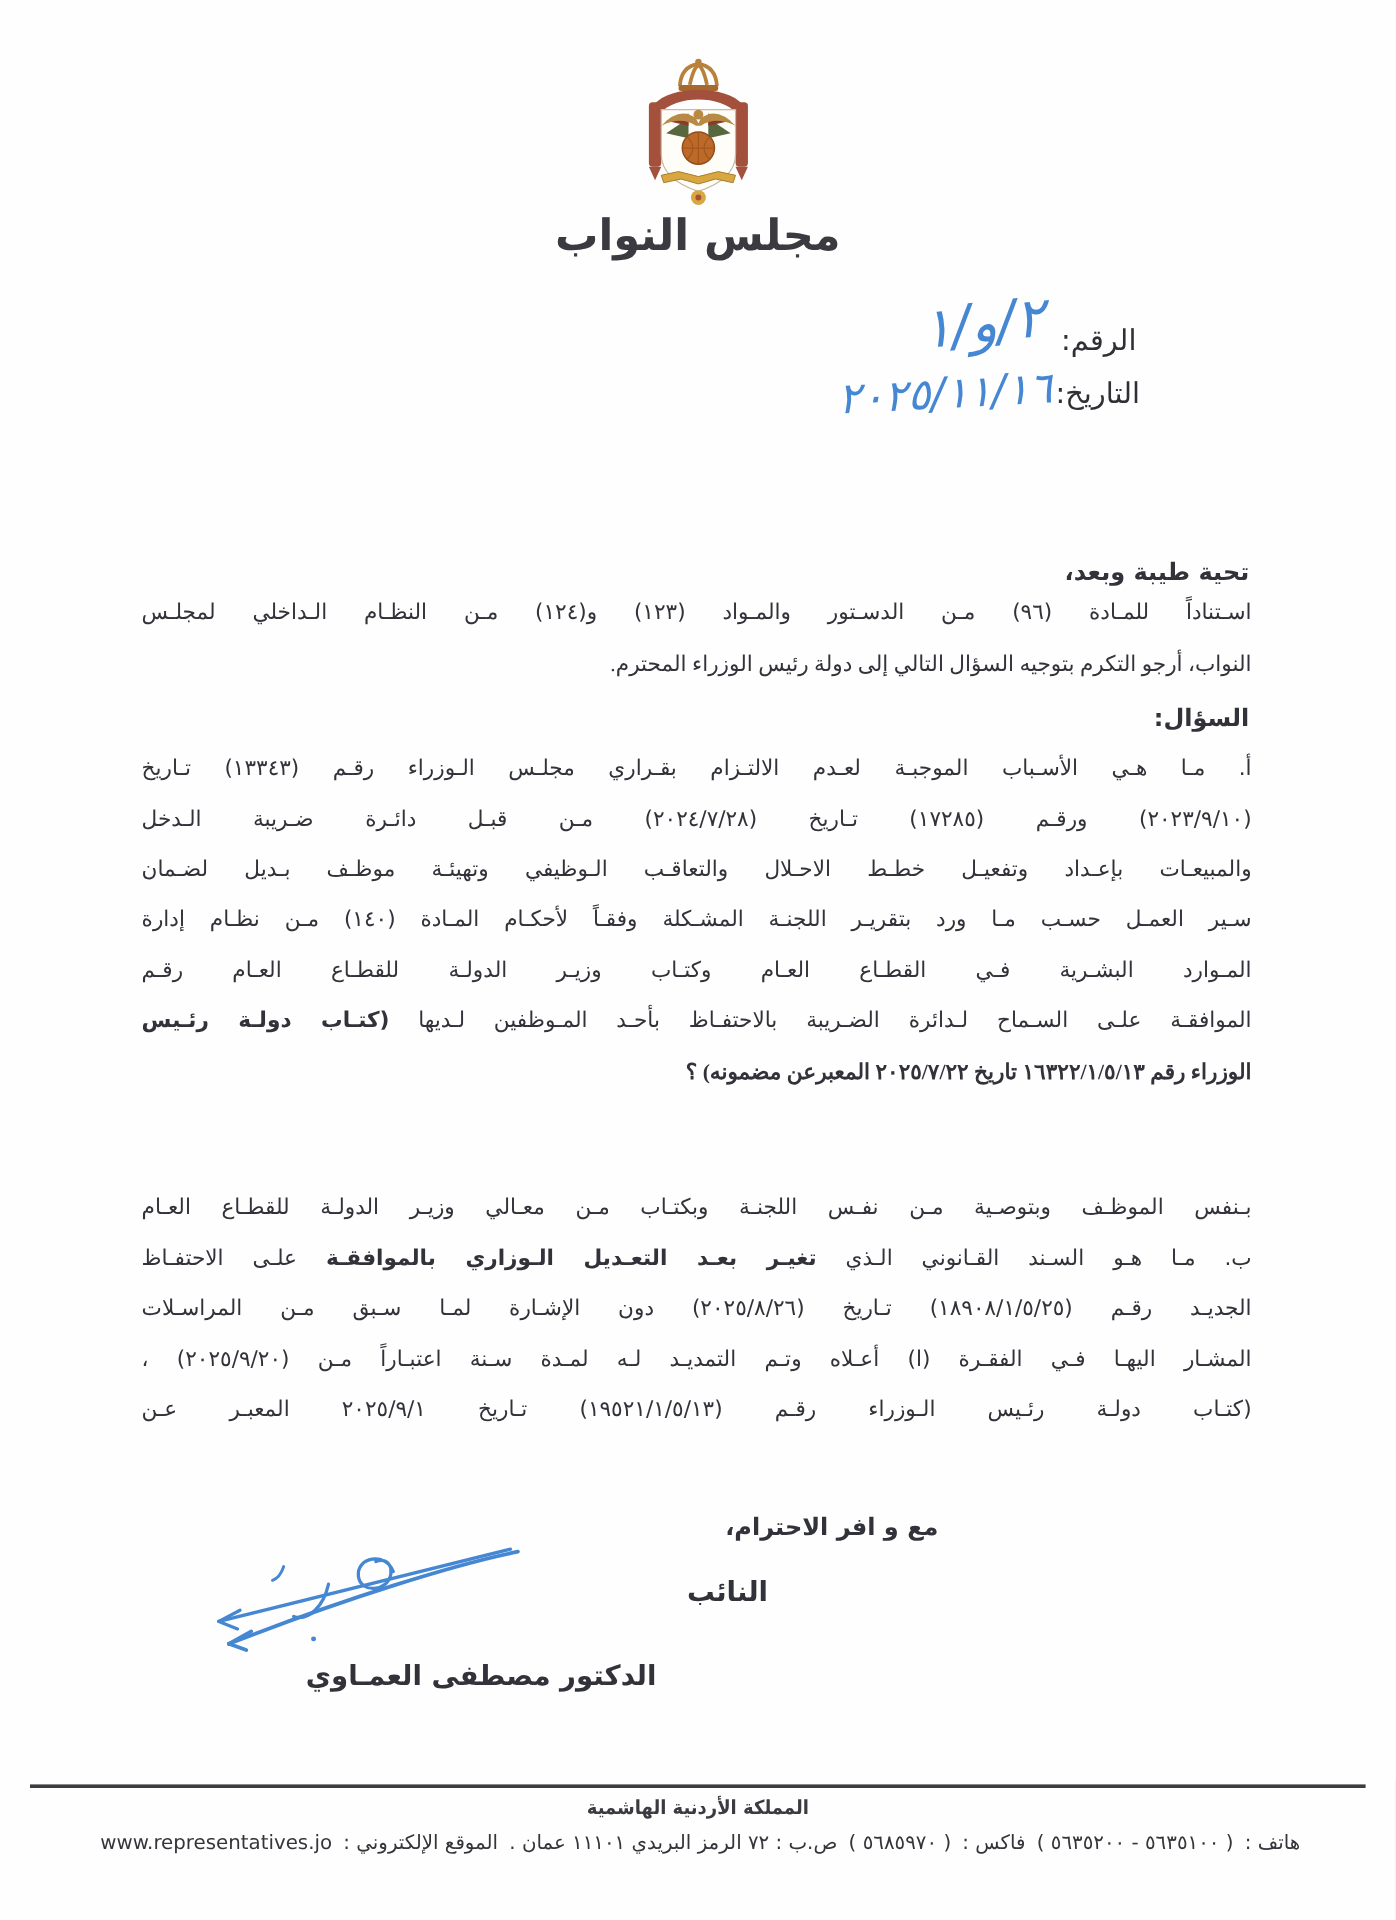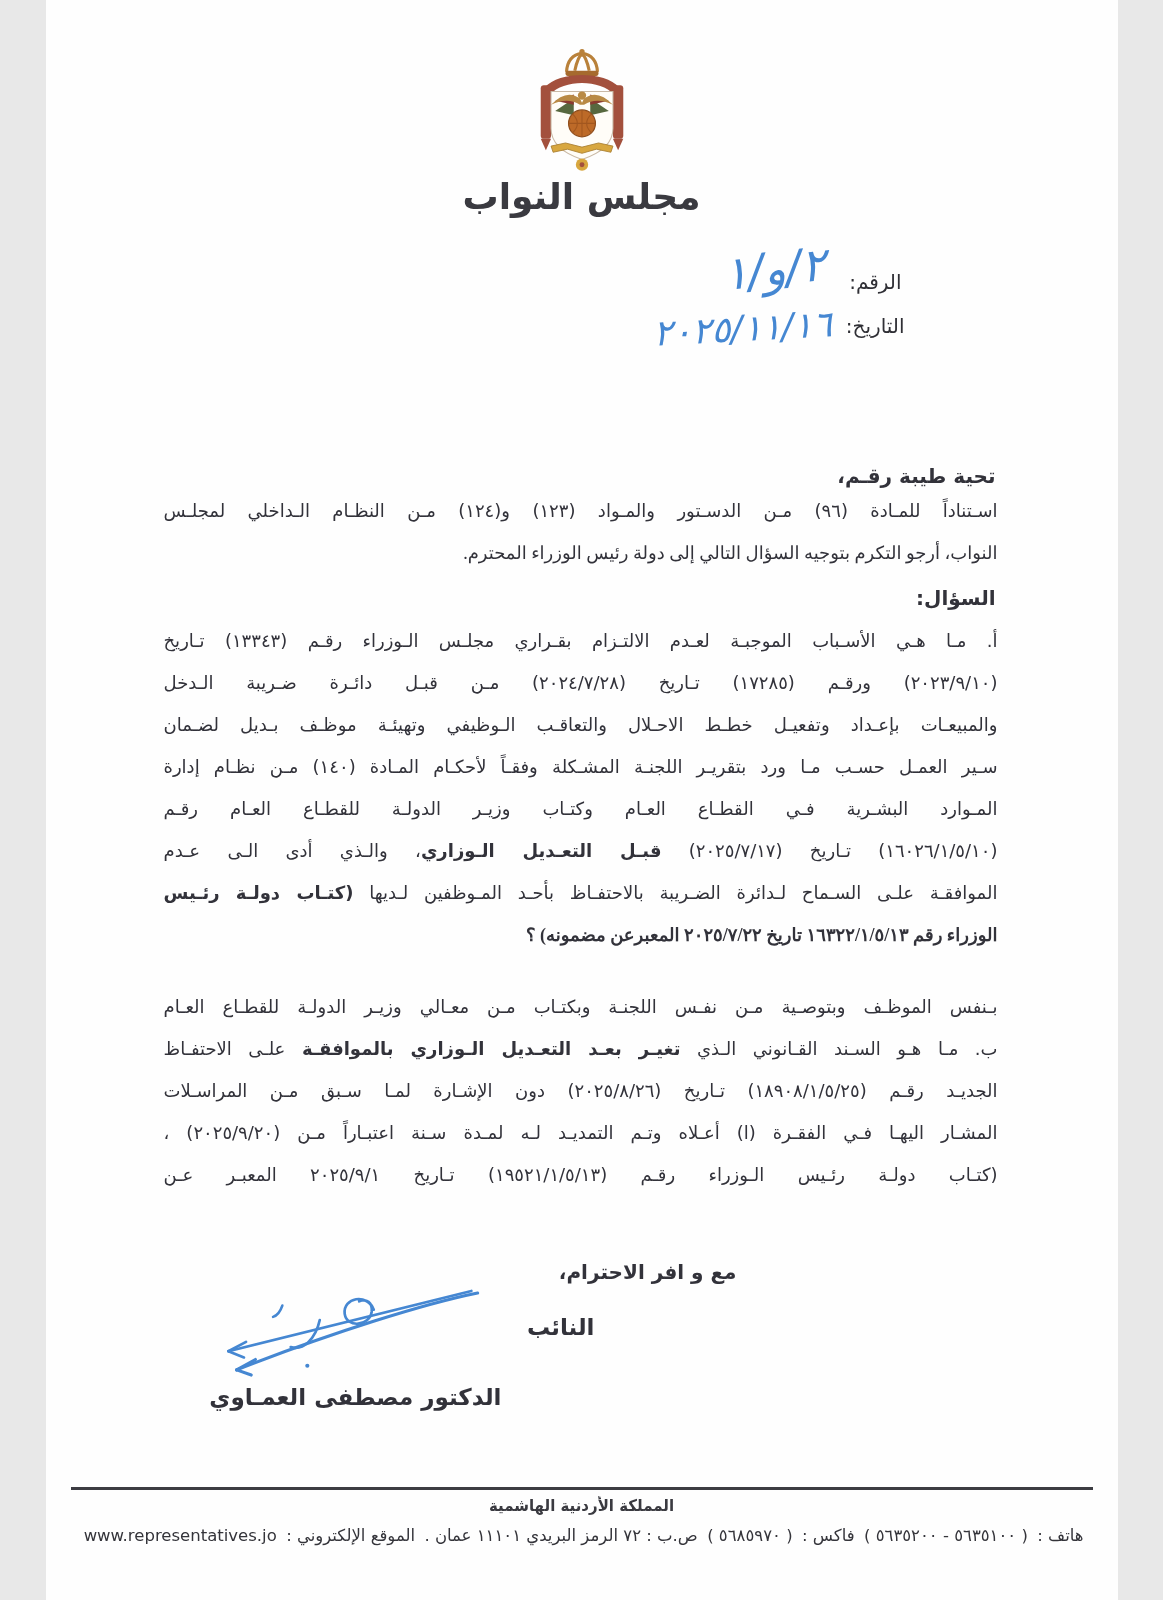--- a/index.html
+++ b/index.html
@@ -1,27 +1,27 @@
 <!DOCTYPE html>
 <html lang="ar" dir="rtl"><head>
 <meta charset="utf-8">
 <style>
   html,body{margin:0;padding:0;background:#e8e8e8;}
   .page{
-    position:relative; width:1072px; height:1600px; margin:0 auto;
+    position:relative; width:1163px; height:1600px; margin:0 auto;
     background:var(--paper,#fefefe); overflow:hidden;
     font-family:"DejaVu Sans", sans-serif; color:var(--ink,#32323a);
     direction:rtl;
   }
   .abs{position:absolute;}
   .center{left:0;right:0;text-align:center;}
   .bold{font-weight:700;}
   .emblem{top:46px; left:50%; transform:translateX(-50%); width:126px; height:130px;}
   .org-name{top:176px; font-size:36px; font-weight:700; color:#3a3a40; letter-spacing:1px;}
-  .meta-label{font-size:20px; color:#2f2f35;}
+  .meta-label{font-size:24px; color:#2f2f35;}
   .num-label{top:270px; right:216px;}
   .date-label{top:314px; right:213px;}
   .hand{color:var(--pen,#4587d2); font-style:italic; white-space:nowrap;}
   .num-value{top:242px; right:292px; font-size:46px; transform:rotate(-6deg);}
   .date-value{top:308px; right:286px; font-size:36px; transform:rotate(-3deg);}
   .title{top:376px; font-size:23px; font-weight:700;}
   .salutation{top:464px; right:122px; font-size:20px;}
   .q-label{top:586px; right:122px; font-size:20px;}
   .para{left:118px; right:120px; font-size:18px;}
   .intro{top:490px;}
@@ -77,36 +77,35 @@
   </div>
 
   <div class="abs center org-name">مجلس النواب</div>
 
   <div class="abs meta-label num-label">الرقم:</div>
   <div class="abs hand num-value">٢/و/١</div>
   <div class="abs meta-label date-label">التاريخ:</div>
   <div class="abs hand date-value">٢٠٢٥/١١/١٦</div>
 
 
-  <div class="abs salutation bold">تحية طيبة رقـم،</div>
+  <div class="abs salutation bold">تحية طيبة وبعد،</div>
 
   <div class="abs para intro">
       <div class="tline"><span>اسـتناداً للمـادة (٩٦) مـن الدسـتور والمـواد (١٢٣) و(١٢٤) مـن النظـام الـداخلي لمجلـس</span></div>
       <div class="tline tlast"><span>النواب، أرجو التكرم بتوجيه السؤال التالي إلى دولة رئيس الوزراء المحترم.</span></div>
     </div>
 
   <div class="abs q-label bold">السؤال:</div>
 
   <div class="abs para para-a">
       <div class="tline"><span>أ. مـا هـي الأسـباب الموجبـة لعـدم الالتـزام بقـراري مجلـس الـوزراء رقـم (١٣٣٤٣) تـاريخ</span></div>
       <div class="tline"><span>(٢٠٢٣/٩/١٠) ورقـم (١٧٢٨٥) تـاريخ (٢٠٢٤/٧/٢٨) مـن قبـل دائـرة ضـريبة الـدخل</span></div>
       <div class="tline"><span>والمبيعـات بإعـداد وتفعيـل خطـط الاحـلال والتعاقـب الـوظيفي وتهيئـة موظـف بـديل لضـمان</span></div>
       <div class="tline"><span>سـير العمـل حسـب مـا ورد بتقريـر اللجنـة المشـكلة وفقـاً لأحكـام المـادة (١٤٠) مـن نظـام إدارة</span></div>
       <div class="tline"><span>المـوارد البشـرية فـي القطـاع العـام وكتـاب وزيـر الدولـة للقطـاع العـام رقـم</span></div>
-      <div class="tline"><span>(١٦٠٢٦/١/٥/١٠) تـاريخ (٢٠٢٥/٧/١٧) </span><span class="b">قبـل التعـديل الـوزاري</span><span>، والـذي أدى الـى عـدم</span></div>
       <div class="tline"><span>الموافقـة علـى السـماح لـدائرة الضـريبة بالاحتفـاظ بأحـد المـوظفين لـديها </span><span class="b">(كتـاب دولـة رئـيس</span></div>
       <div class="tline tlast"><span class="b">الوزراء رقم ١٦٣٢٢/١/٥/١٣ تاريخ ٢٠٢٥/٧/٢٢ المعبرعن مضمونه) ؟</span></div>
     </div>
 
   <div class="abs para para-b">
       <div class="tline"><span>بـنفس الموظـف وبتوصـية مـن نفـس اللجنـة وبكتـاب مـن معـالي وزيـر الدولـة للقطـاع العـام</span></div>
       <div class="tline"><span>ب. مـا هـو السـند القـانوني الـذي </span><span class="b">تغيـر بعـد التعـديل الـوزاري بالموافقـة</span><span> علـى الاحتفـاظ</span></div>
       <div class="tline"><span>الجديـد رقـم (١٨٩٠٨/١/٥/٢٥) تـاريخ (٢٠٢٥/٨/٢٦) دون الإشـارة لمـا سـبق مـن المراسـلات</span></div>
       <div class="tline"><span>المشـار اليهـا فـي الفقـرة (ا) أعـلاه وتـم التمديـد لـه لمـدة سـنة اعتبـاراً مـن (٢٠٢٥/٩/٢٠) ،</span></div>
       <div class="tline"><span>(كتـاب دولـة رئـيس الـوزراء رقـم (١٩٥٢١/١/٥/١٣) تـاريخ ٢٠٢٥/٩/١ المعبـر عـن</span></div>

